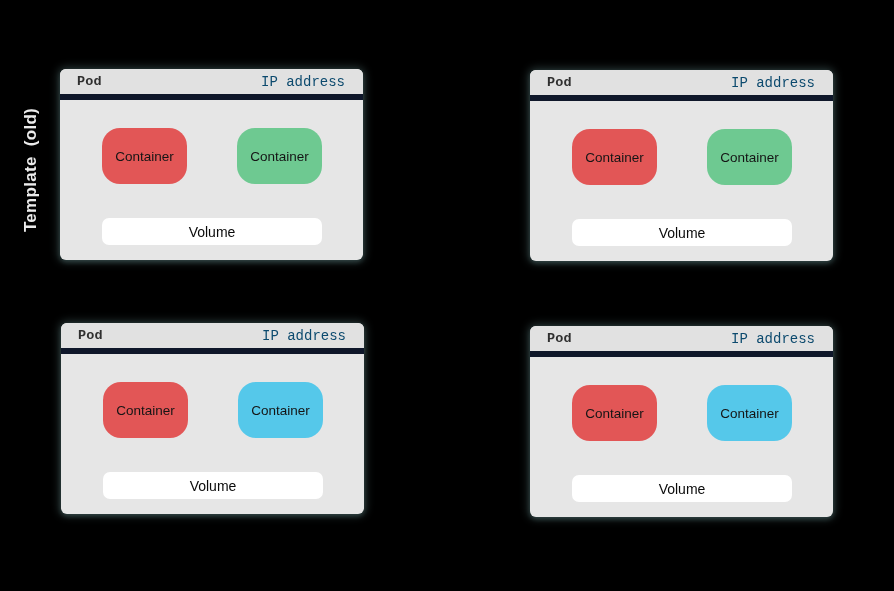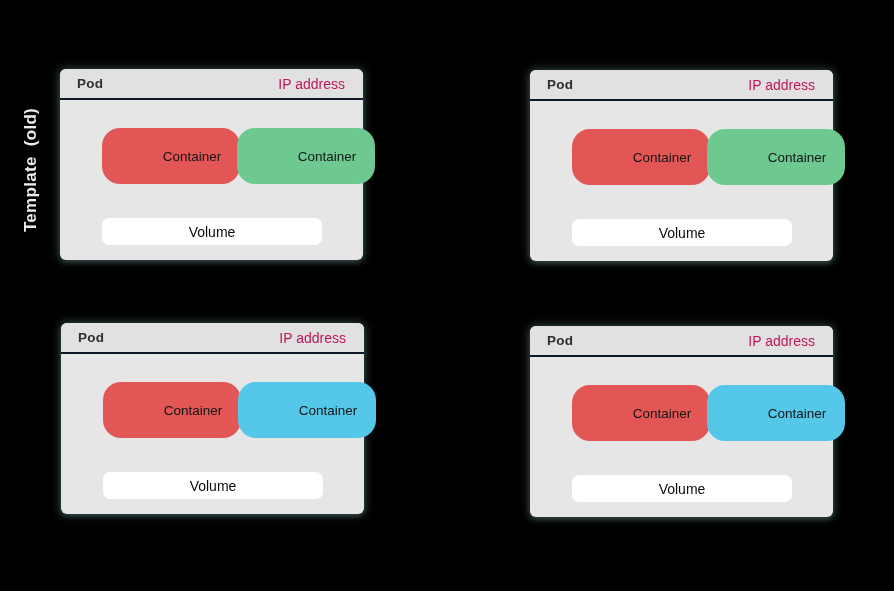--- a/index.html
+++ b/index.html
@@ -46,51 +46,51 @@
   .pod-1 { left: 60px;  top: 69px;  }
   .pod-2 { left: 530px; top: 70px;  }
   .pod-3 { left: 61px;  top: 323px; }
   .pod-4 { left: 530px; top: 326px; }
 
   .pod-header {
     position: absolute;
     left: 0; top: 0; right: 0;
     height: 31px;
     background: #e1e1e1;
-    border-bottom: 2px solid #0f172a;
+    border-bottom: 6px solid #0f172a;
     border-radius: 6px 6px 0 0;
     display: flex;
     align-items: center;
     justify-content: space-between;
     padding: 0 18px 0 17px;
     box-sizing: border-box;
+    font-family: Liberation Mono, monospace;
   }
   .pod-title {
     font-size: 13.5px;
     font-weight: bold;
     color: #2f2f2f;
     letter-spacing: 0.2px;
   }
   .pod-ip {
     font-size: 14px;
-    color: #be185d;
+    color: #0c4a6e;
   }
 
   .container-box {
     position: absolute;
-    width: 96px;
+    width: 85px;
     height: 56px;
     border-radius: 18px;
     display: flex;
     align-items: center;
     justify-content: center;
     font-size: 13.5px;
     color: #151515;
     top: 59px;
-    padding-left: 42px;
   }
   .pos-left  { left: 42px;  }
   .pos-right { left: 177px; }
   .c-red   { background: #e25656; }
   .c-green { background: #6ec991; }
   .c-cyan  { background: #55c8ea; }
 
   .volume-bar {
     position: absolute;
     left: 42px;

